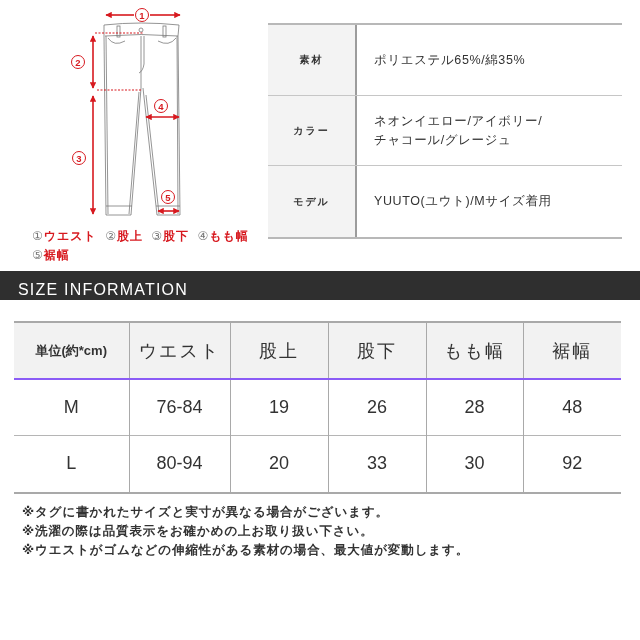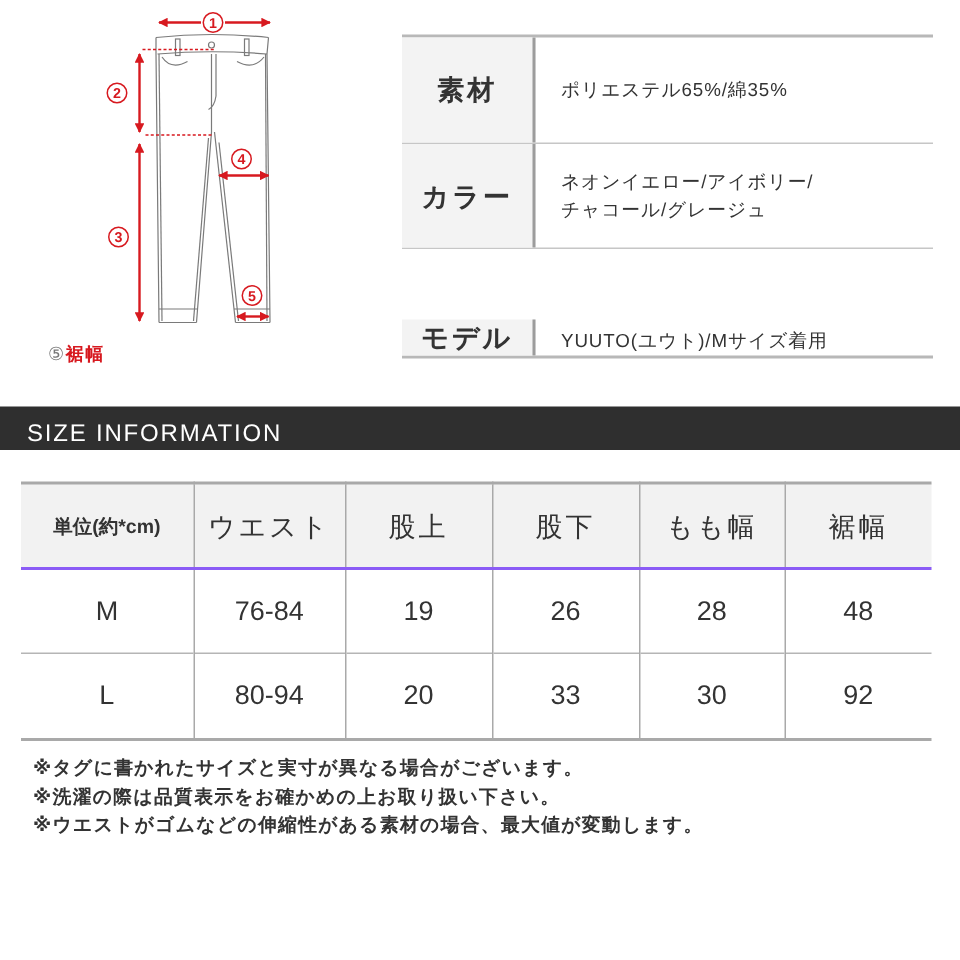--- a/index.html
+++ b/index.html
@@ -10,23 +10,23 @@
 
   .legend { position: absolute; left: 32px; top: 227px; font-size: 12px; font-weight: bold; line-height: 19px; }
   .legend-line { white-space: nowrap; }
   .legend-item { display: inline-block; margin-right: 5px; }
   .legend-num { color: #777; font-weight: normal; font-size: 12px; margin-right: 1px; }
   .legend-label { color: #d7191f; letter-spacing: 1px; }
 
   .spec { position: absolute; left: 268px; top: 23px; width: 354px; border-top: 2px solid #b8b8b8; border-bottom: 2px solid #b8b8b8; }
   .spec-row { display: flex; border-bottom: 1.5px solid #c6c6c6; }
   .spec-row:last-child { border-bottom: none; }
-  .spec-label { width: 89px; background: #f3f3f3; border-right: 2px solid #9c9c9c; display: flex; align-items: center; justify-content: center; font-size: 18px; font-weight: bold; letter-spacing: 2px; color: #333; }
+  .spec-label { width: 89px; background: #f3f3f3; border-right: 2px solid #9c9c9c; display: flex; align-items: center; justify-content: center; font-size: 10px; font-weight: bold; letter-spacing: 2px; color: #333; }
   .spec-value { flex: 1; padding-left: 17px; display: flex; flex-direction: column; justify-content: center; font-size: 12.5px; line-height: 19px; letter-spacing: 0.6px; color: #333; }
-  .r0 { height: 71px; } .r1 { height: 70px; } .r2 { height: 71px; align-items: flex-end; }
+  .r0 { height: 71px; } .r1 { height: 70px; } .r2 { height: 71px; }
 
   .band { position: absolute; left: 0; top: 271px; width: 640px; height: 29px; background: #2f2f2f; }
   .band-title { position: absolute; left: 18px; top: 10px; color: #fff; font-size: 16px; letter-spacing: 1.2px; }
 
   .size-table { position: absolute; left: 14px; top: 321px; width: 607px; border-collapse: collapse; table-layout: fixed; }
   .size-table th, .size-table td { text-align: center; vertical-align: middle; border-left: 1.5px solid #a9a9a9; color: #333; }
   .size-table th:first-child, .size-table td:first-child { border-left: none; }
   .size-table thead tr { border-top: 2px solid #a9a9a9; border-bottom: 2px solid #8b5cf6; background: #f2f2f2; height: 57px; }
   .size-table th { font-size: 18px; font-weight: normal; letter-spacing: 2px; }
   .size-table th.unit { font-size: 13px; font-weight: bold; letter-spacing: 0; }
@@ -99,20 +99,26 @@
     <text x="161" y="109.5" text-anchor="middle" font-size="9.5" font-weight="bold" fill="#d7191f" font-family="Liberation Sans, sans-serif">4</text>
   </g>
   <g>
     <circle cx="168" cy="197" r="6.5" fill="#fff" stroke="#d7191f" stroke-width="1"></circle>
     <text x="168" y="200.5" text-anchor="middle" font-size="9.5" font-weight="bold" fill="#d7191f" font-family="Liberation Sans, sans-serif">5</text>
   </g>
 </svg>
 
 <div class="legend">
   <div class="legend-line">
+    <span class="legend-item"><span class="legend-num">①</span><span class="legend-label">ウエスト</span></span>
+    <span class="legend-item"><span class="legend-num">②</span><span class="legend-label">股上</span></span>
+    <span class="legend-item"><span class="legend-num">③</span><span class="legend-label">股下</span></span>
+    <span class="legend-item"><span class="legend-num">④</span><span class="legend-label">もも幅</span></span>
+  </div>
+  <div class="legend-line">
     <span class="legend-item"><span class="legend-num">⑤</span><span class="legend-label">裾幅</span></span>
   </div>
 </div>
 
 <div class="spec">
   <div class="spec-row r0">
     <div class="spec-label">素材</div>
     <div class="spec-value">
       <span>ポリエステル65%/綿35%</span>
     </div>

